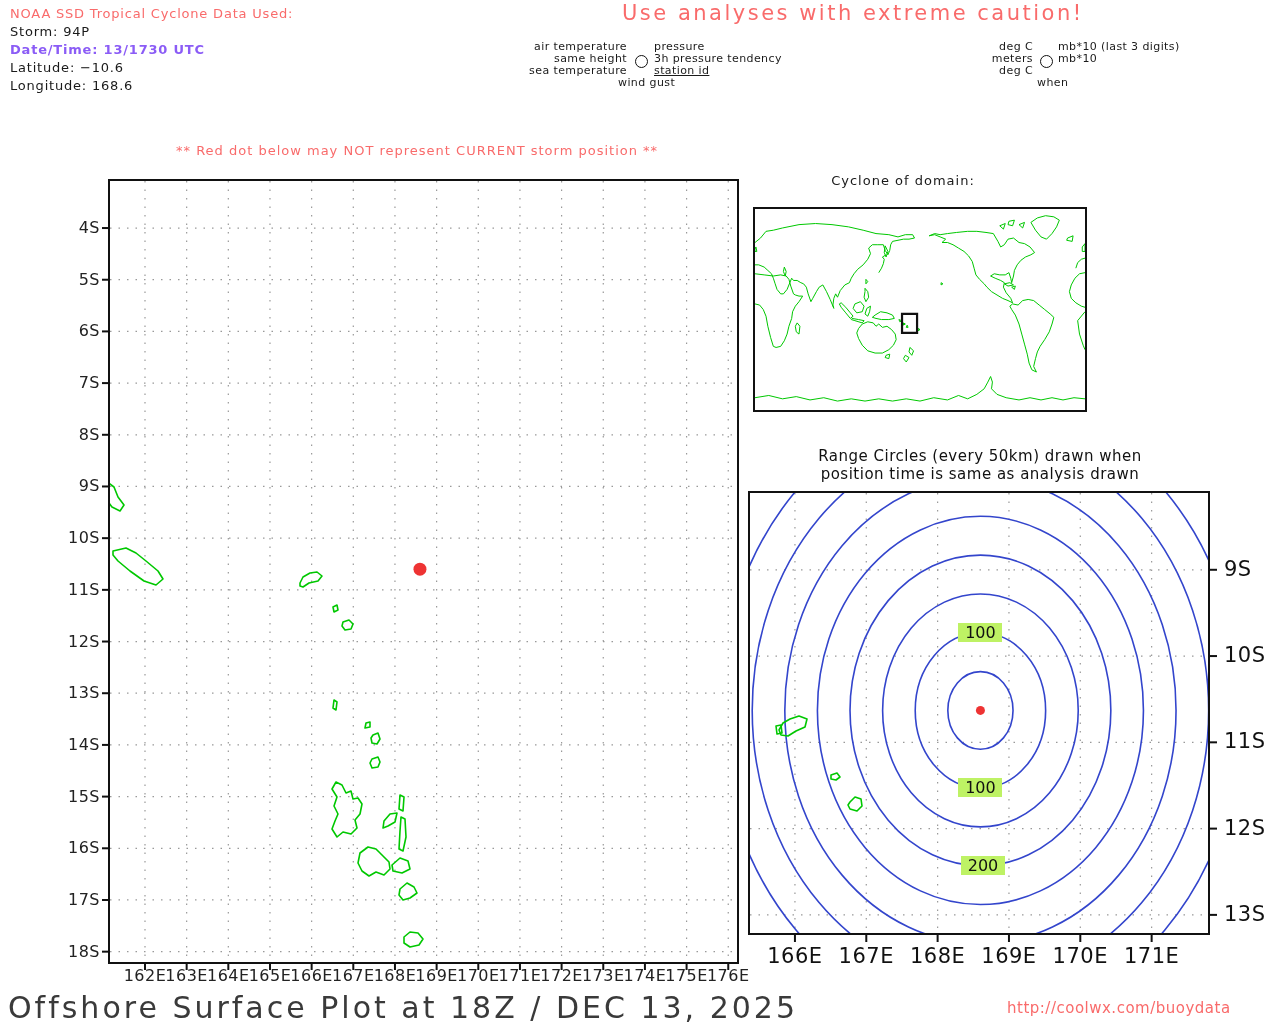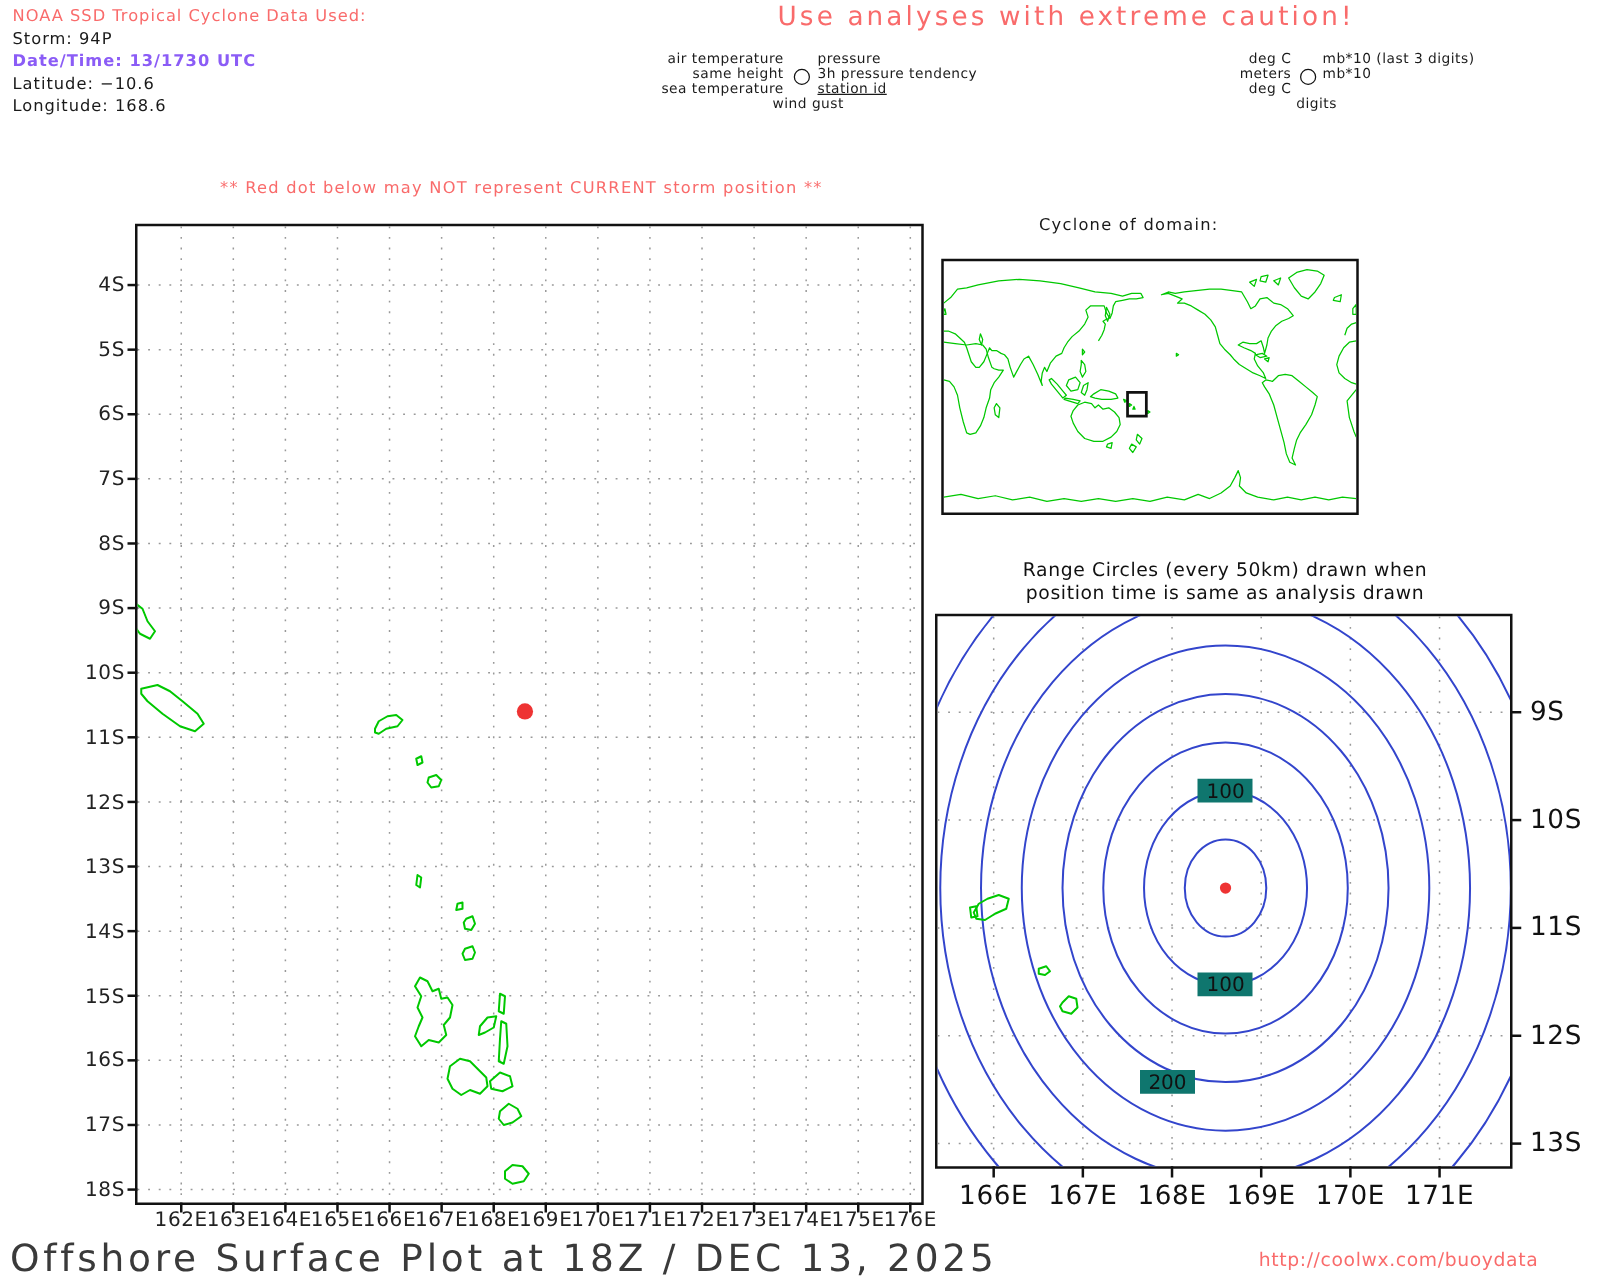--- a/index.html
+++ b/index.html
@@ -17,21 +17,21 @@
   #main-map{left:108px;top:179px;width:627px;height:781px;border:2px solid #111;}
   #domain-map{left:753px;top:207px;width:330px;height:201px;border:2px solid #111;}
   #domain-title{left:753px;top:173px;width:300px;text-align:center;font-size:13px;letter-spacing:1px;}
   #range-title1,#range-title2{left:758px;width:444px;text-align:center;font-size:15px;letter-spacing:.5px;color:#111;}
   #range-title1{top:447px;}  #range-title2{top:465px;}
   #range-plot{left:748px;top:491px;width:458px;height:440px;border:2px solid #111;}
   svg.plot{overflow:visible;display:block;}
   .axlab{position:absolute;font-size:16px;color:#222;letter-spacing:.5px;white-space:nowrap;}
   .axlab.right{text-align:right;}  .axlab.center{text-align:center;}
   .raxlab{position:absolute;font-size:21px;color:#111;letter-spacing:.5px;white-space:nowrap;}
-  .clab{position:absolute;width:44px;text-align:center;font-size:16px;color:#111;background:#0f766e;line-height:19px;}
+  .clab{position:absolute;width:44px;text-align:center;font-size:16px;color:#111;background:#bef264;line-height:19px;}
   #footer-title{left:8px;top:990px;font-size:30px;letter-spacing:3px;color:#3a3a3a;}
   #footer-url{left:1007px;top:999px;font-size:15px;letter-spacing:.5px;}
 </style>
 </head>
 <body>
 
 <div id="storm-info" class="abs">
   <div class="salmon">NOAA SSD Tropical Cyclone Data Used:</div>
   <div>Storm: 94P</div>
   <div class="bold-red">Date/Time: 13/1730 UTC</div>
@@ -49,21 +49,21 @@
 <div class="abs leg" style="left:654px;top:52px;">3h pressure tendency</div>
 <div class="abs leg" style="left:654px;top:64px;text-decoration:underline;">station id</div>
 <div class="abs leg" style="left:618px;top:76px;">wind gust</div>
 
 <div class="abs leg leg-r" style="left:900px;top:40px;width:133px;">deg C</div>
 <div class="abs leg leg-r" style="left:900px;top:52px;width:133px;">meters</div>
 <div class="abs leg leg-r" style="left:900px;top:64px;width:133px;">deg C</div>
 <div class="mcircle" style="left:1040px;top:55px;"></div>
 <div class="abs leg" style="left:1058px;top:40px;">mb*10 (last 3 digits)</div>
 <div class="abs leg" style="left:1058px;top:52px;">mb*10</div>
-<div class="abs leg" style="left:1037px;top:76px;">digits</div>
+<div class="abs leg" style="left:1037px;top:76px;">when</div>
 
 <div id="dot-warning" class="abs salmon">** Red dot below may NOT represent CURRENT storm position **</div>
 
 <div id="main-map" class="abs">
   <svg id="main-svg" class="plot" width="627" height="781">
     <defs>
         <clipPath id="mclip">
           <rect x="0" y="0" width="627" height="781"></rect>
         </clipPath>
       </defs>
@@ -290,13 +290,13 @@
 <div class="raxlab" style="left: 976.963px; top: 944px; width: 64px; text-align: center;">169E</div>
 <div class="raxlab" style="left: 1048.3px; top: 944px; width: 64px; text-align: center;">170E</div>
 <div class="raxlab" style="left: 1119.64px; top: 944px; width: 64px; text-align: center;">171E</div>
 <div class="raxlab" style="left: 1224px; top: 556.784px;">9S</div>
 <div class="raxlab" style="left: 1224px; top: 643.059px;">10S</div>
 <div class="raxlab" style="left: 1224px; top: 729.333px;">11S</div>
 <div class="raxlab" style="left: 1224px; top: 815.608px;">12S</div>
 <div class="raxlab" style="left: 1224px; top: 901.882px;">13S</div>
 <div class="clab" style="left: 958.427px; top: 622.771px;">100</div>
 <div class="clab" style="left: 958.427px; top: 778.053px;">100</div>
-<div class="clab" style="left: 912px; top: 855.693px;">200</div>
+<div class="clab" style="left: 961px; top: 855.693px;">200</div>
 
 </body></html>

